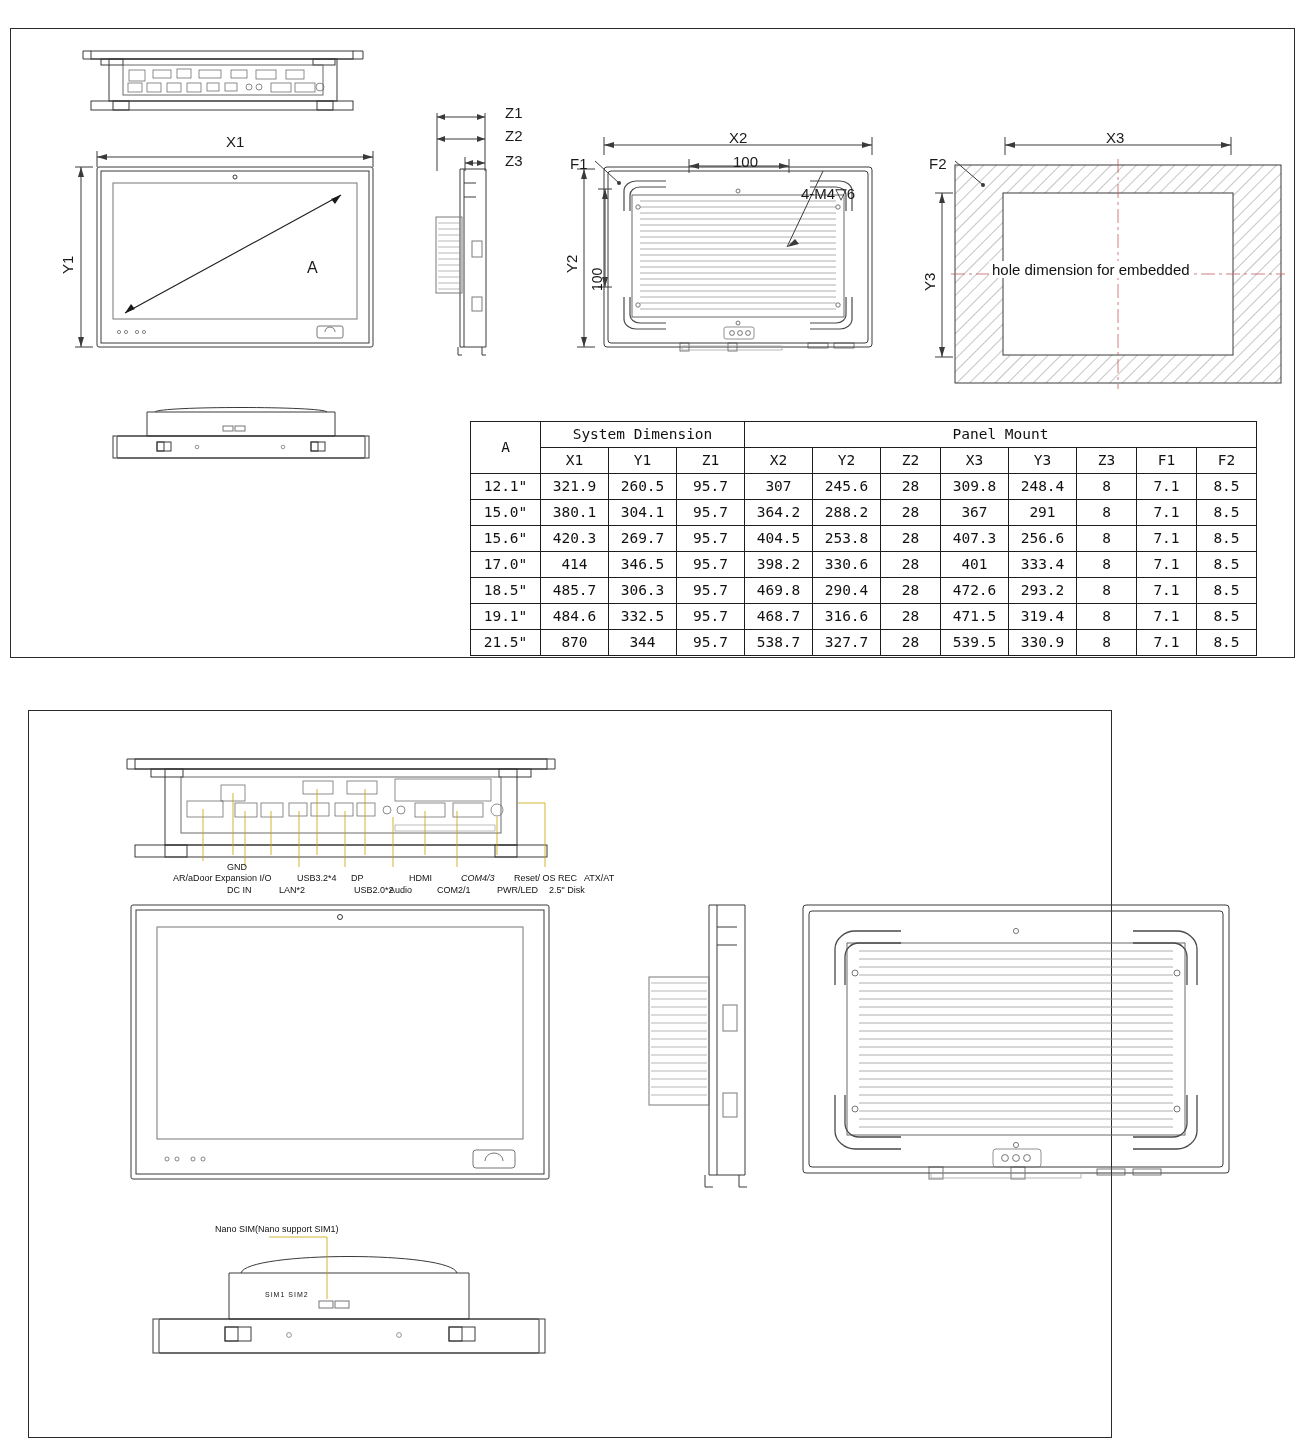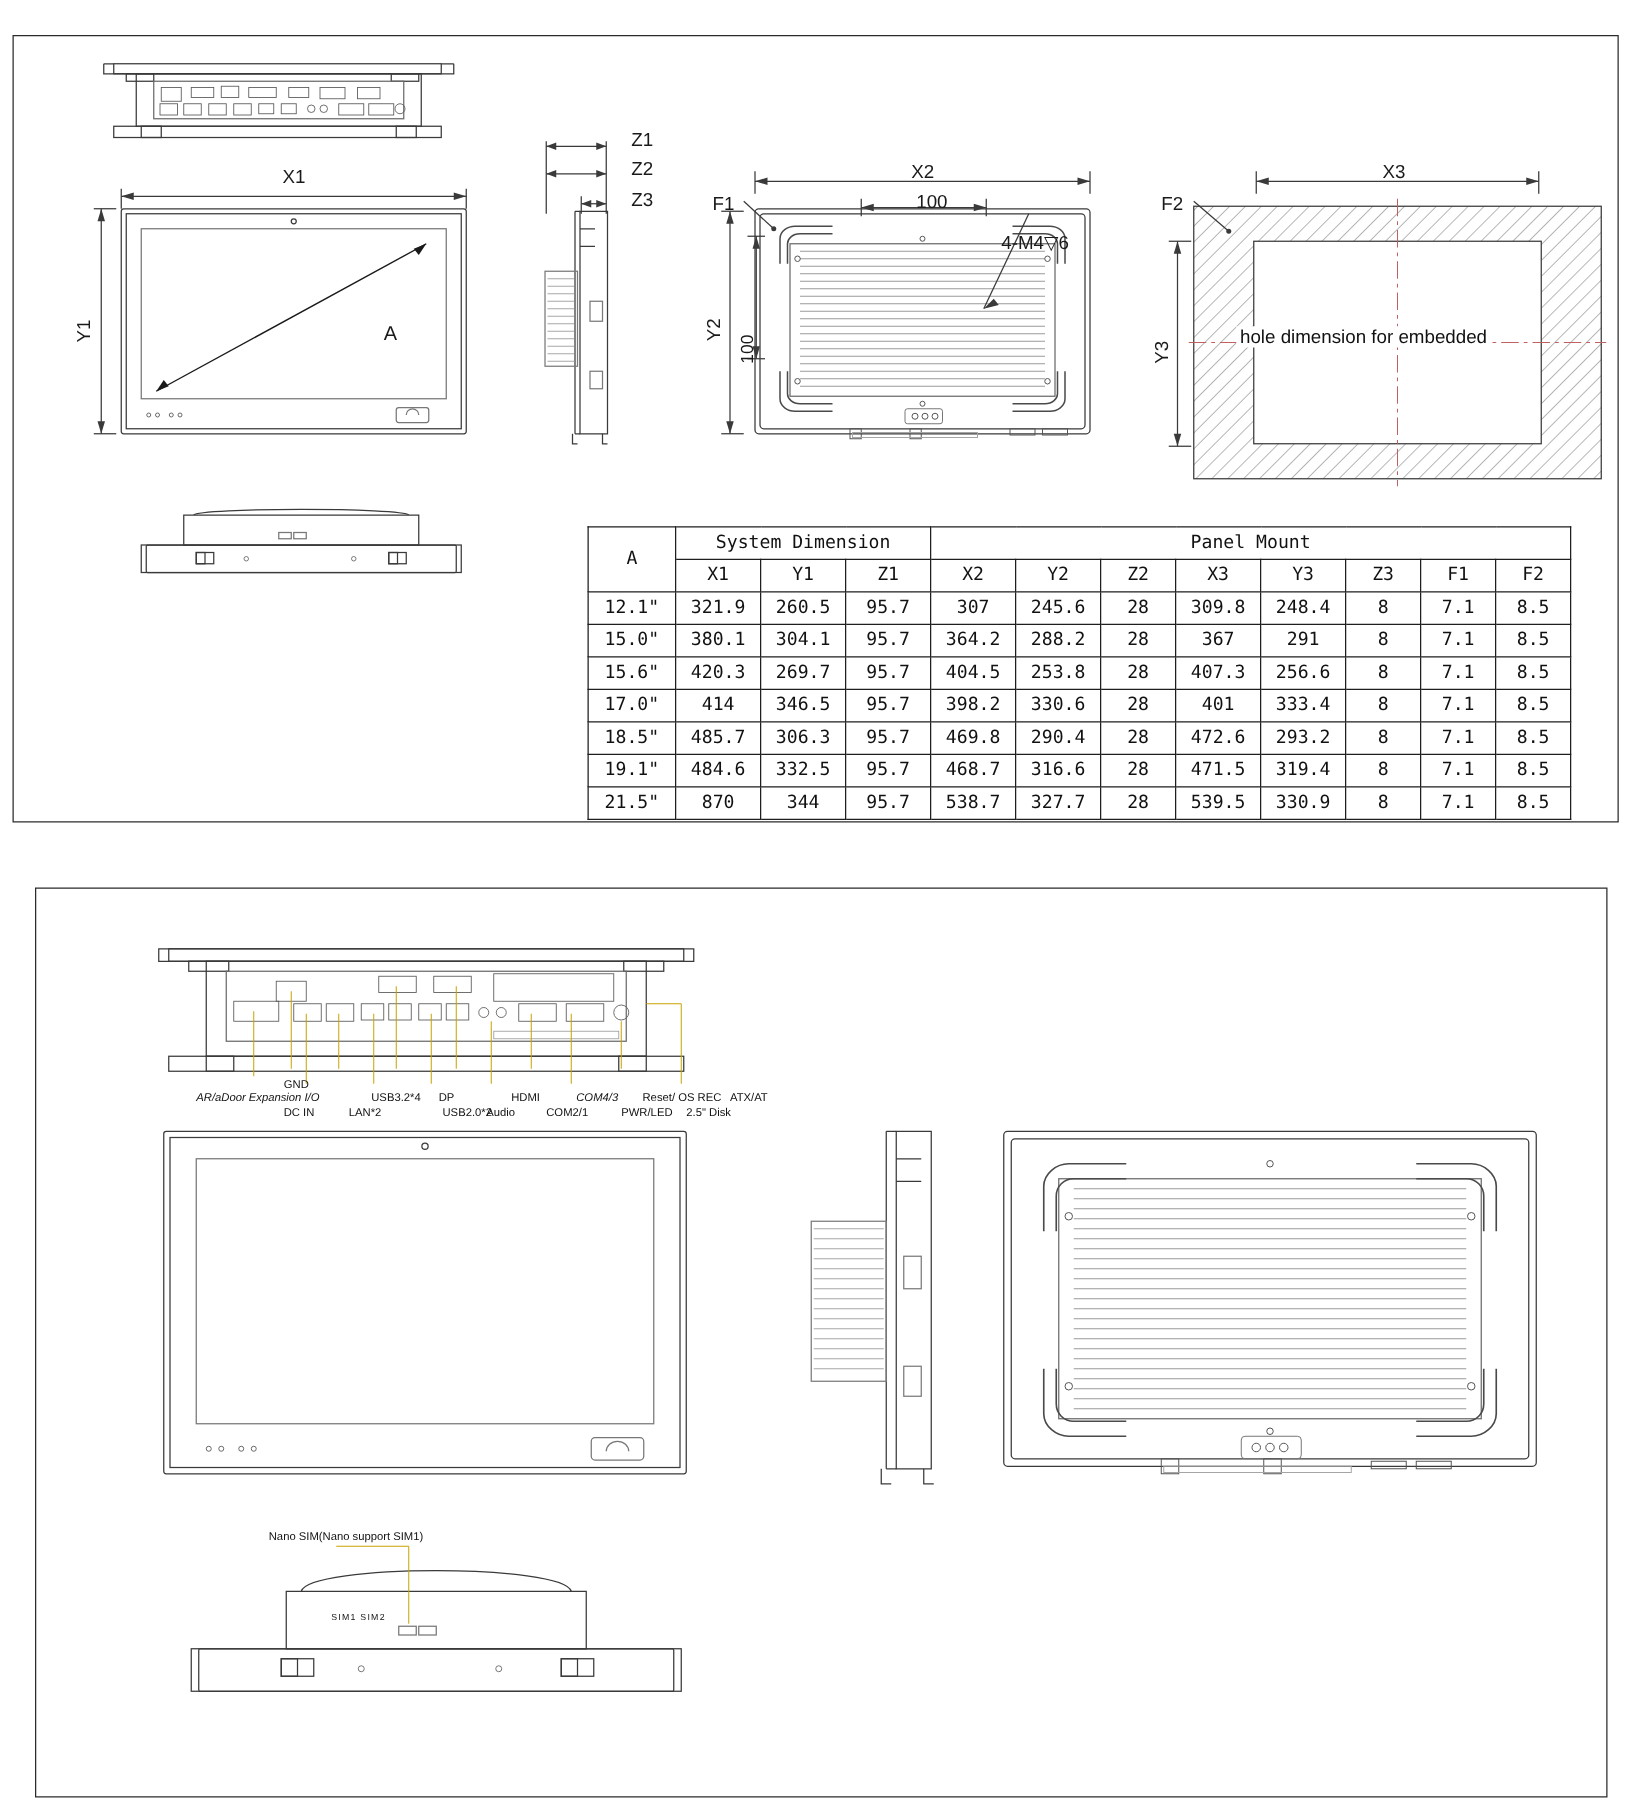--- a/index.html
+++ b/index.html
@@ -16,21 +16,21 @@
     overflow: hidden;
   }
 
   
   .panel {
     position: absolute;
     border: 1px solid #2b2b2b;
     background: #ffffff;
   }
   #panel-top { left: 10px; top: 28px; width: 1285px; height: 630px; }
-  #panel-bottom { left: 28px; top: 710px; width: 1258px; height: 728px; }
+  #panel-bottom { left: 28px; top: 710px; width: 1084px; height: 728px; }
   .lbl {
     position: absolute;
     font-size: 15px;
     color: #1a1a1a;
     white-space: nowrap;
     font-family: "Liberation Sans", sans-serif;
   }
   .lbl-sm { font-size: 11px; }
   .rot90 { transform: rotate(-90deg); transform-origin: left top; }
 
@@ -555,21 +555,21 @@
         <path d="M240 44 L240 110"></path>
         <path d="M268 72 L268 122"></path>
         <path d="M300 66 L300 110"></path>
         <path d="M332 66 L332 122"></path>
         <path d="M372 72 L372 110"></path>
         <path d="M392 58 L420 58 L420 122"></path>
       </g>
     </svg>
 
     <div class="portlabel" style="left:198px;top:151px;">GND</div>
-    <div class="portlabel" style="left:128px;top:162px;font-style:italic;">AR/aDoor Expansion I/O</div>
+    <div class="portlabel" style="left:144px;top:162px;">AR/aDoor Expansion I/O</div>
     <div class="portlabel" style="left:268px;top:162px;">USB3.2*4</div>
     <div class="portlabel" style="left:322px;top:162px;">DP</div>
     <div class="portlabel" style="left:380px;top:162px;text-align:right;">HDMI</div>
     <div class="portlabel" style="left:432px;top:162px;font-style:italic;">COM4/3</div>
     <div class="portlabel" style="left:485px;top:162px;">Reset/ OS REC</div>
     <div class="portlabel" style="left:555px;top:162px;">ATX/AT</div>
 
     <div class="portlabel" style="left:198px;top:174px;">DC IN</div>
     <div class="portlabel" style="left:250px;top:174px;">LAN*2</div>
     <div class="portlabel" style="left:300px;top:174px;margin-left:25px;">USB2.0*2</div>

